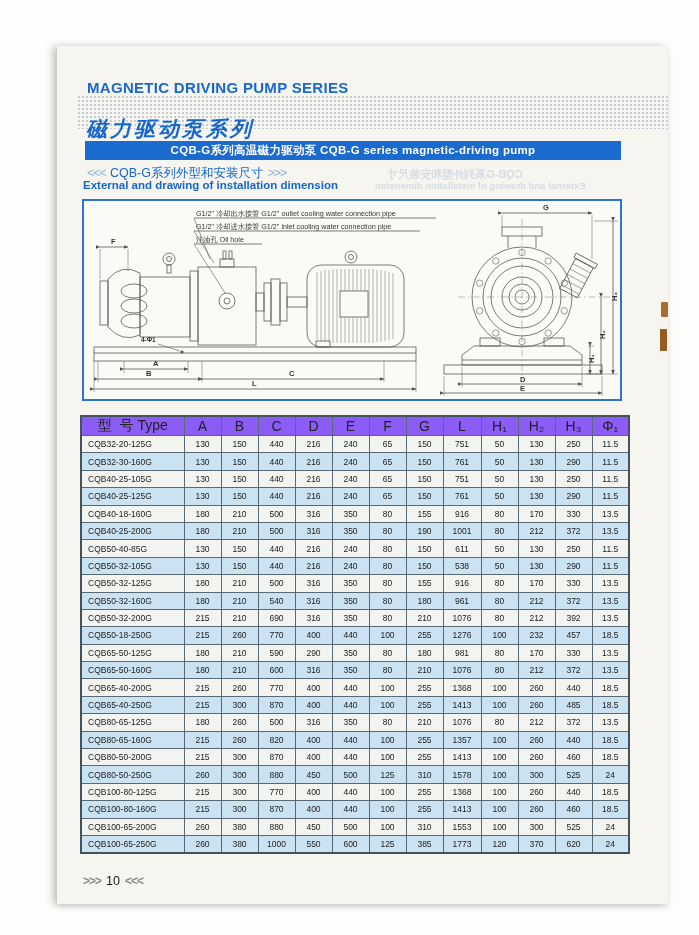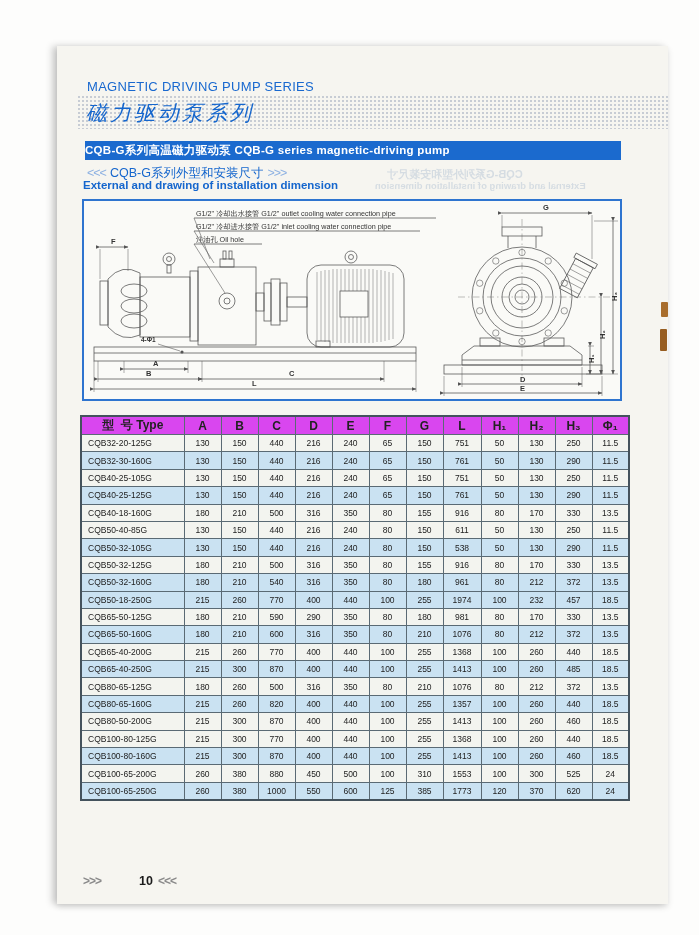--- a/index.html
+++ b/index.html
@@ -1,55 +1,55 @@
 <!DOCTYPE html>
 <html><head>
 <meta charset="utf-8">
 <style>
   * { margin:0; padding:0; box-sizing:border-box; }
   body { background:#ffffff; font-family:"Liberation Sans", sans-serif; }
   .stage { position:relative; width:699px; height:935px; background:#fdfdfc; overflow:hidden; }
   .paper { position:absolute; left:57px; top:46px; width:611px; height:858px;
            background:#f6f5f0; box-shadow:-5px 0 7px rgba(0,0,0,.18), 0 3px 6px rgba(0,0,0,.12); }
 
-  .series-header { position:absolute; left:30px; top:33px; font-size:13px; font-weight:normal;
+  .series-header { position:absolute; left:30px; top:33px; font-size:15px; font-weight:bold;
                    color:#1868cf; letter-spacing:.3px; }
   .dot-band { position:absolute; left:20px; top:49px; width:591px; height:34px;
               background-image:radial-gradient(#c7ccd4 0.8px, rgba(0,0,0,0) 0.9px);
               background-size:4px 4px; }
-  .cn-title { position:absolute; left:9px; top:4px; font-size:21px; font-weight:normal; font-style:italic;
+  .cn-title { position:absolute; left:9px; top:20px; font-size:21px; font-weight:bold; font-style:italic;
               color:#1566cd; letter-spacing:3px; white-space:nowrap; }
   .banner { position:absolute; left:28px; top:95px; width:536px; height:19px; background:#1b6ace;
-            color:#ffffff; font-size:11.5px; font-weight:bold; text-align:left; line-height:19px;
+            color:#ffffff; font-size:11.5px; font-weight:bold; text-align:center; line-height:19px;
             letter-spacing:.3px; }
   .sec { position:absolute; left:26px; top:119px; font-size:12.5px; font-weight:normal; color:#1566cd;
          white-space:nowrap; }
   .sec .arrows { color:#8db1e2; letter-spacing:-1px; padding:0 4px; }
   .sec-en { position:absolute; left:26px; top:133px; font-size:11.5px; font-weight:bold; color:#1566cd; }
   .ghost { position:absolute; transform:scaleX(-1); color:#aebfd2; opacity:.45; font-weight:bold;
            white-space:nowrap; }
   .ghost-cn { left:330px; top:121px; font-size:11px; }
   .ghost-en { left:318px; top:134px; font-size:9.5px; }
 
   .panel { position:absolute; left:25px; top:153px; width:540px; height:202px;
            border:2px solid #2e74cf; background:#fafaf7; }
 
   table.dim { position:absolute; left:23px; top:369px; width:548px; border-collapse:collapse;
               table-layout:fixed; font-size:8.5px; color:#222; border:2px solid #44525c; }
   table.dim th, table.dim td { border:1px solid #5a6a74; text-align:center; overflow:hidden;
               white-space:nowrap; }
-  table.dim th { background:#d946ef; font-weight:bold; height:18px; font-size:12px; }
+  table.dim th { background:#8b5cf6; font-weight:normal; height:18px; font-size:14px; }
   table.dim th:first-child { white-space:pre; }
   table.dim td { height:17.4px; background:#f3f4ef; }
   table.dim tr.even td { background:#cae2f2; }
   table.dim td.type { text-align:left; padding-left:6px; }
 
   .footer { position:absolute; left:26px; top:828px; font-size:12px; white-space:nowrap; }
   .footer .arr { color:#8a8a8a; font-weight:bold; letter-spacing:-1px; }
-  .footer .pg { color:#1b1b1b; font-weight:bold; font-size:12.5px; padding:0 5px;margin-left:33px; }
+  .footer .pg { color:#1b1b1b; font-weight:normal; font-size:12.5px; padding:0 5px; }
 
   .edge-mark { position:absolute; width:7px; border-radius:1px; }
   .edge-mark.m1 { left:604px; top:256px; height:15px; background:#a86d2c; }
   .edge-mark.m2 { left:603px; top:283px; height:22px; background:#975d20; }
 
   svg text { fill:#333333; font-family:"Liberation Sans", sans-serif; }
   svg .dimletter { font-weight:bold; }
 </style>
 </head>
 <body>
@@ -340,20 +340,35 @@
             <td>316</td>
             <td>350</td>
             <td>80</td>
             <td>155</td>
             <td>916</td>
             <td>80</td>
             <td>170</td>
             <td>330</td>
             <td>13.5</td>
           </tr>
+          <tr class="even">
+            <td class="type">CQB40-25-200G</td>
+            <td>180</td>
+            <td>210</td>
+            <td>500</td>
+            <td>316</td>
+            <td>350</td>
+            <td>80</td>
+            <td>190</td>
+            <td>1001</td>
+            <td>80</td>
+            <td>212</td>
+            <td>372</td>
+            <td>13.5</td>
+          </tr>
           <tr class="odd">
             <td class="type">CQB50-40-85G</td>
             <td>130</td>
             <td>150</td>
             <td>440</td>
             <td>216</td>
             <td>240</td>
             <td>80</td>
             <td>150</td>
             <td>611</td>
@@ -400,30 +415,45 @@
             <td>316</td>
             <td>350</td>
             <td>80</td>
             <td>180</td>
             <td>961</td>
             <td>80</td>
             <td>212</td>
             <td>372</td>
             <td>13.5</td>
           </tr>
+          <tr class="odd">
+            <td class="type">CQB50-32-200G</td>
+            <td>215</td>
+            <td>210</td>
+            <td>690</td>
+            <td>316</td>
+            <td>350</td>
+            <td>80</td>
+            <td>210</td>
+            <td>1076</td>
+            <td>80</td>
+            <td>212</td>
+            <td>392</td>
+            <td>13.5</td>
+          </tr>
           <tr class="even">
             <td class="type">CQB50-18-250G</td>
             <td>215</td>
             <td>260</td>
             <td>770</td>
             <td>400</td>
             <td>440</td>
             <td>100</td>
             <td>255</td>
-            <td>1974</td>
+            <td>1276</td>
             <td>100</td>
             <td>232</td>
             <td>457</td>
             <td>18.5</td>
           </tr>
           <tr class="odd">
             <td class="type">CQB65-50-125G</td>
             <td>180</td>
             <td>210</td>
             <td>590</td>
@@ -519,20 +549,35 @@
             <td>870</td>
             <td>400</td>
             <td>440</td>
             <td>100</td>
             <td>255</td>
             <td>1413</td>
             <td>100</td>
             <td>260</td>
             <td>460</td>
             <td>18.5</td>
+          </tr>
+          <tr class="even">
+            <td class="type">CQB80-50-250G</td>
+            <td>260</td>
+            <td>300</td>
+            <td>880</td>
+            <td>450</td>
+            <td>500</td>
+            <td>125</td>
+            <td>310</td>
+            <td>1578</td>
+            <td>100</td>
+            <td>300</td>
+            <td>525</td>
+            <td>24</td>
           </tr>
           <tr class="odd">
             <td class="type">CQB100-80-125G</td>
             <td>215</td>
             <td>300</td>
             <td>770</td>
             <td>400</td>
             <td>440</td>
             <td>100</td>
             <td>255</td>

